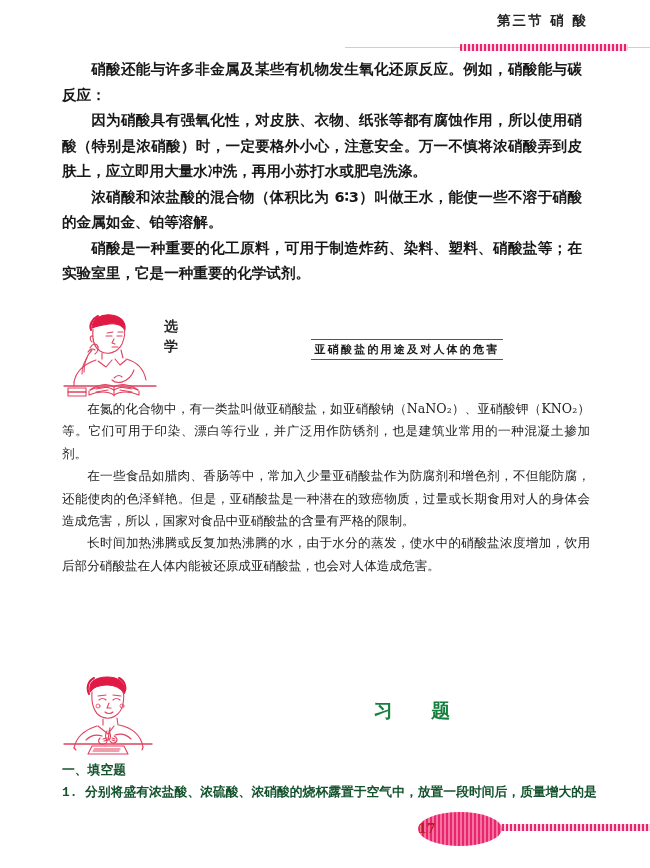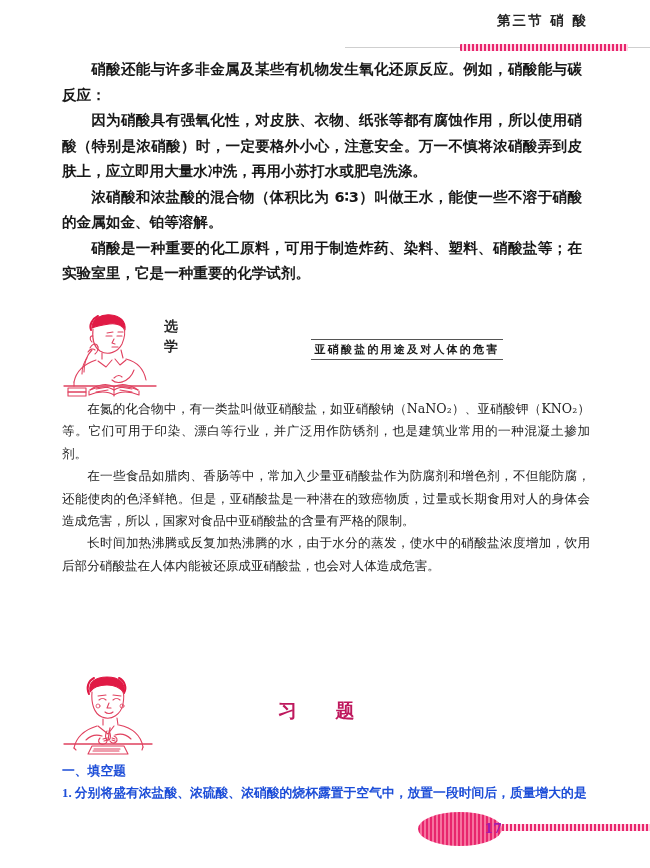--- a/index.html
+++ b/index.html
@@ -173,37 +173,38 @@
     left: 0;
     top: 0;
     width: 92px;
     height: 80px;
   }
   .exercise-heading {
     position: absolute;
     left: 200px;
     top: 22px;
     width: 300px;
+    text-align: center;
     font-size: 19px;
     font-weight: bold;
     letter-spacing: 16px;
     text-indent: 16px;
-    color: #be185d;
+    color: #15803d;
   }
 
   
   .exercise-text {
     position: absolute;
     left: 62px;
     top: 760px;
     width: 540px;
     font-size: 12.8px;
     line-height: 22px;
-    color: #1d4ed8;
-    font-family: Liberation Serif, serif;
+    color: #14532d;
+    font-family: Liberation Mono, monospace;
   }
   .exercise-text p { margin: 0; }
   .ex-section { font-weight: bold; }
   .ex-item { font-weight: bold; }
 
   
   .folio {
     position: absolute;
     left: 418px;
     top: 812px;
@@ -233,24 +234,24 @@
         #e8266d 0px, #e8266d 2px,
         #f6739f 2px, #f6739f 4px);
   }
   .folio-number {
     position: absolute;
     left: 0;
     top: 0;
     width: 84px;
     height: 34px;
     line-height: 34px;
-    text-align: right;
+    text-align: left;
     font-size: 12.5px;
     font-weight: bold;
-    color: #a21caf;
+    color: #b91c1c;
     font-family: "DejaVu Serif", "Liberation Serif", serif;
   }
 </style>
 </head>
 <body>
 
 <div class="page">
 
   <div class="runhead">
     <div class="runhead-title">第三节  硝  酸</div>

